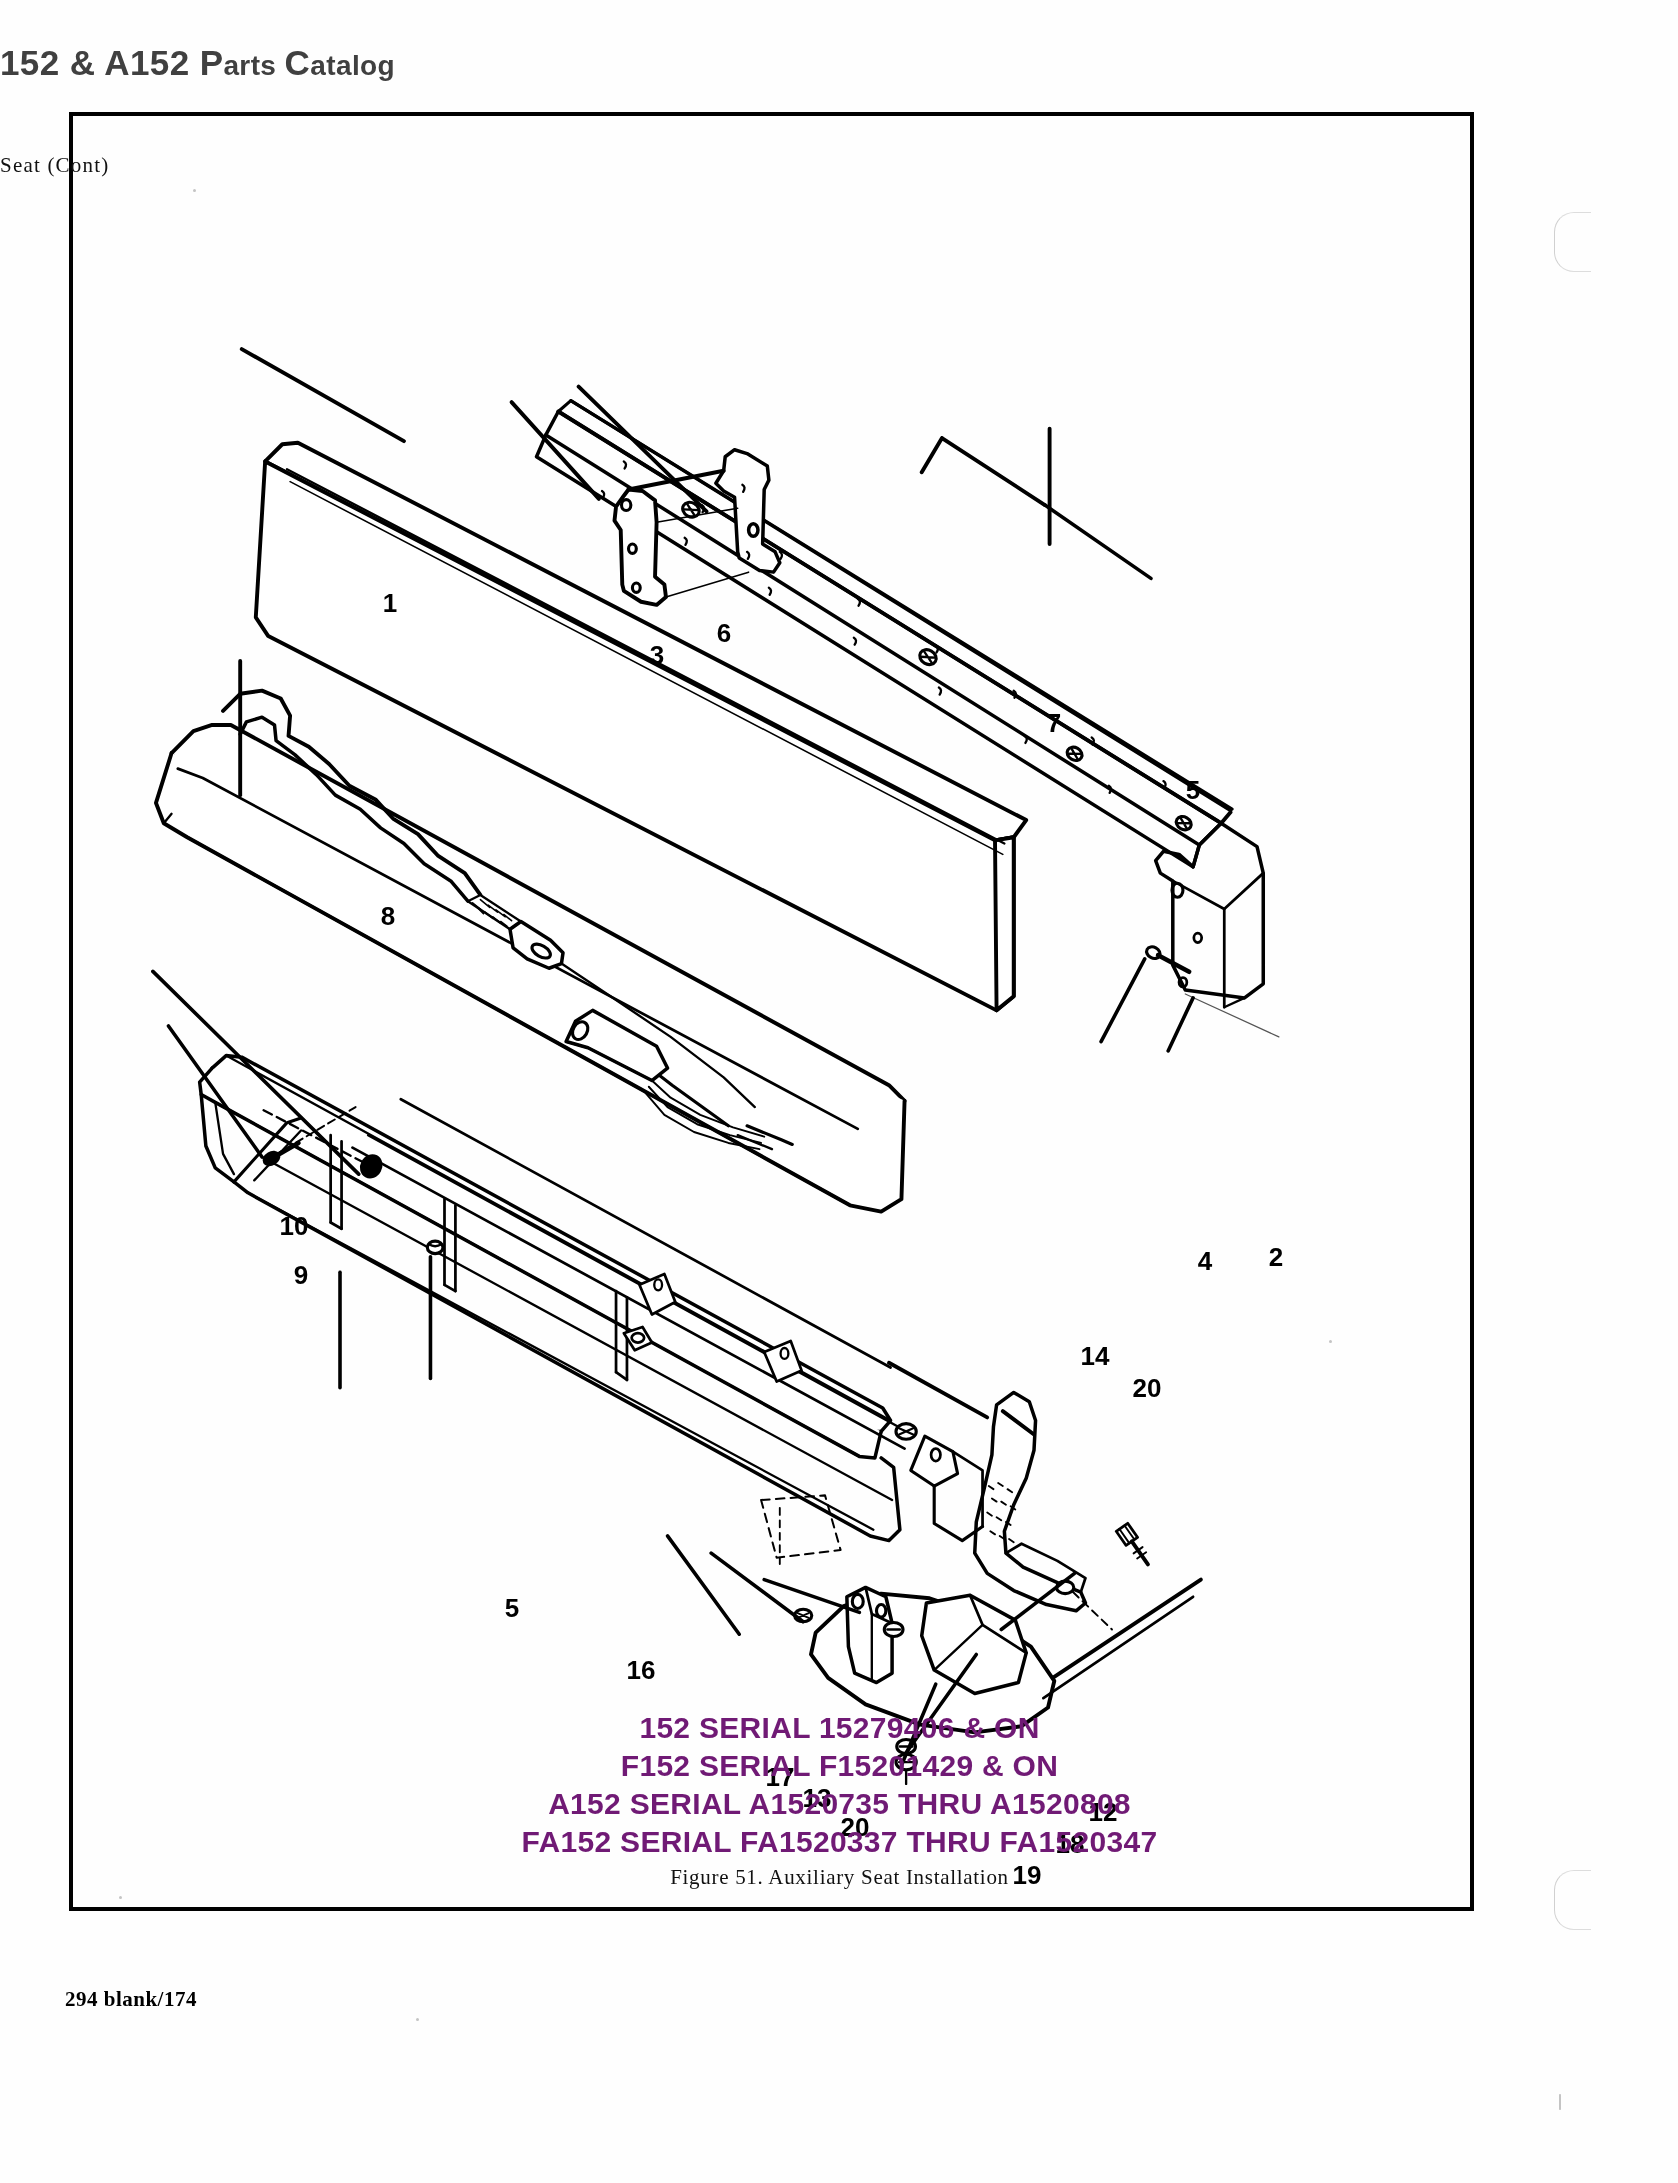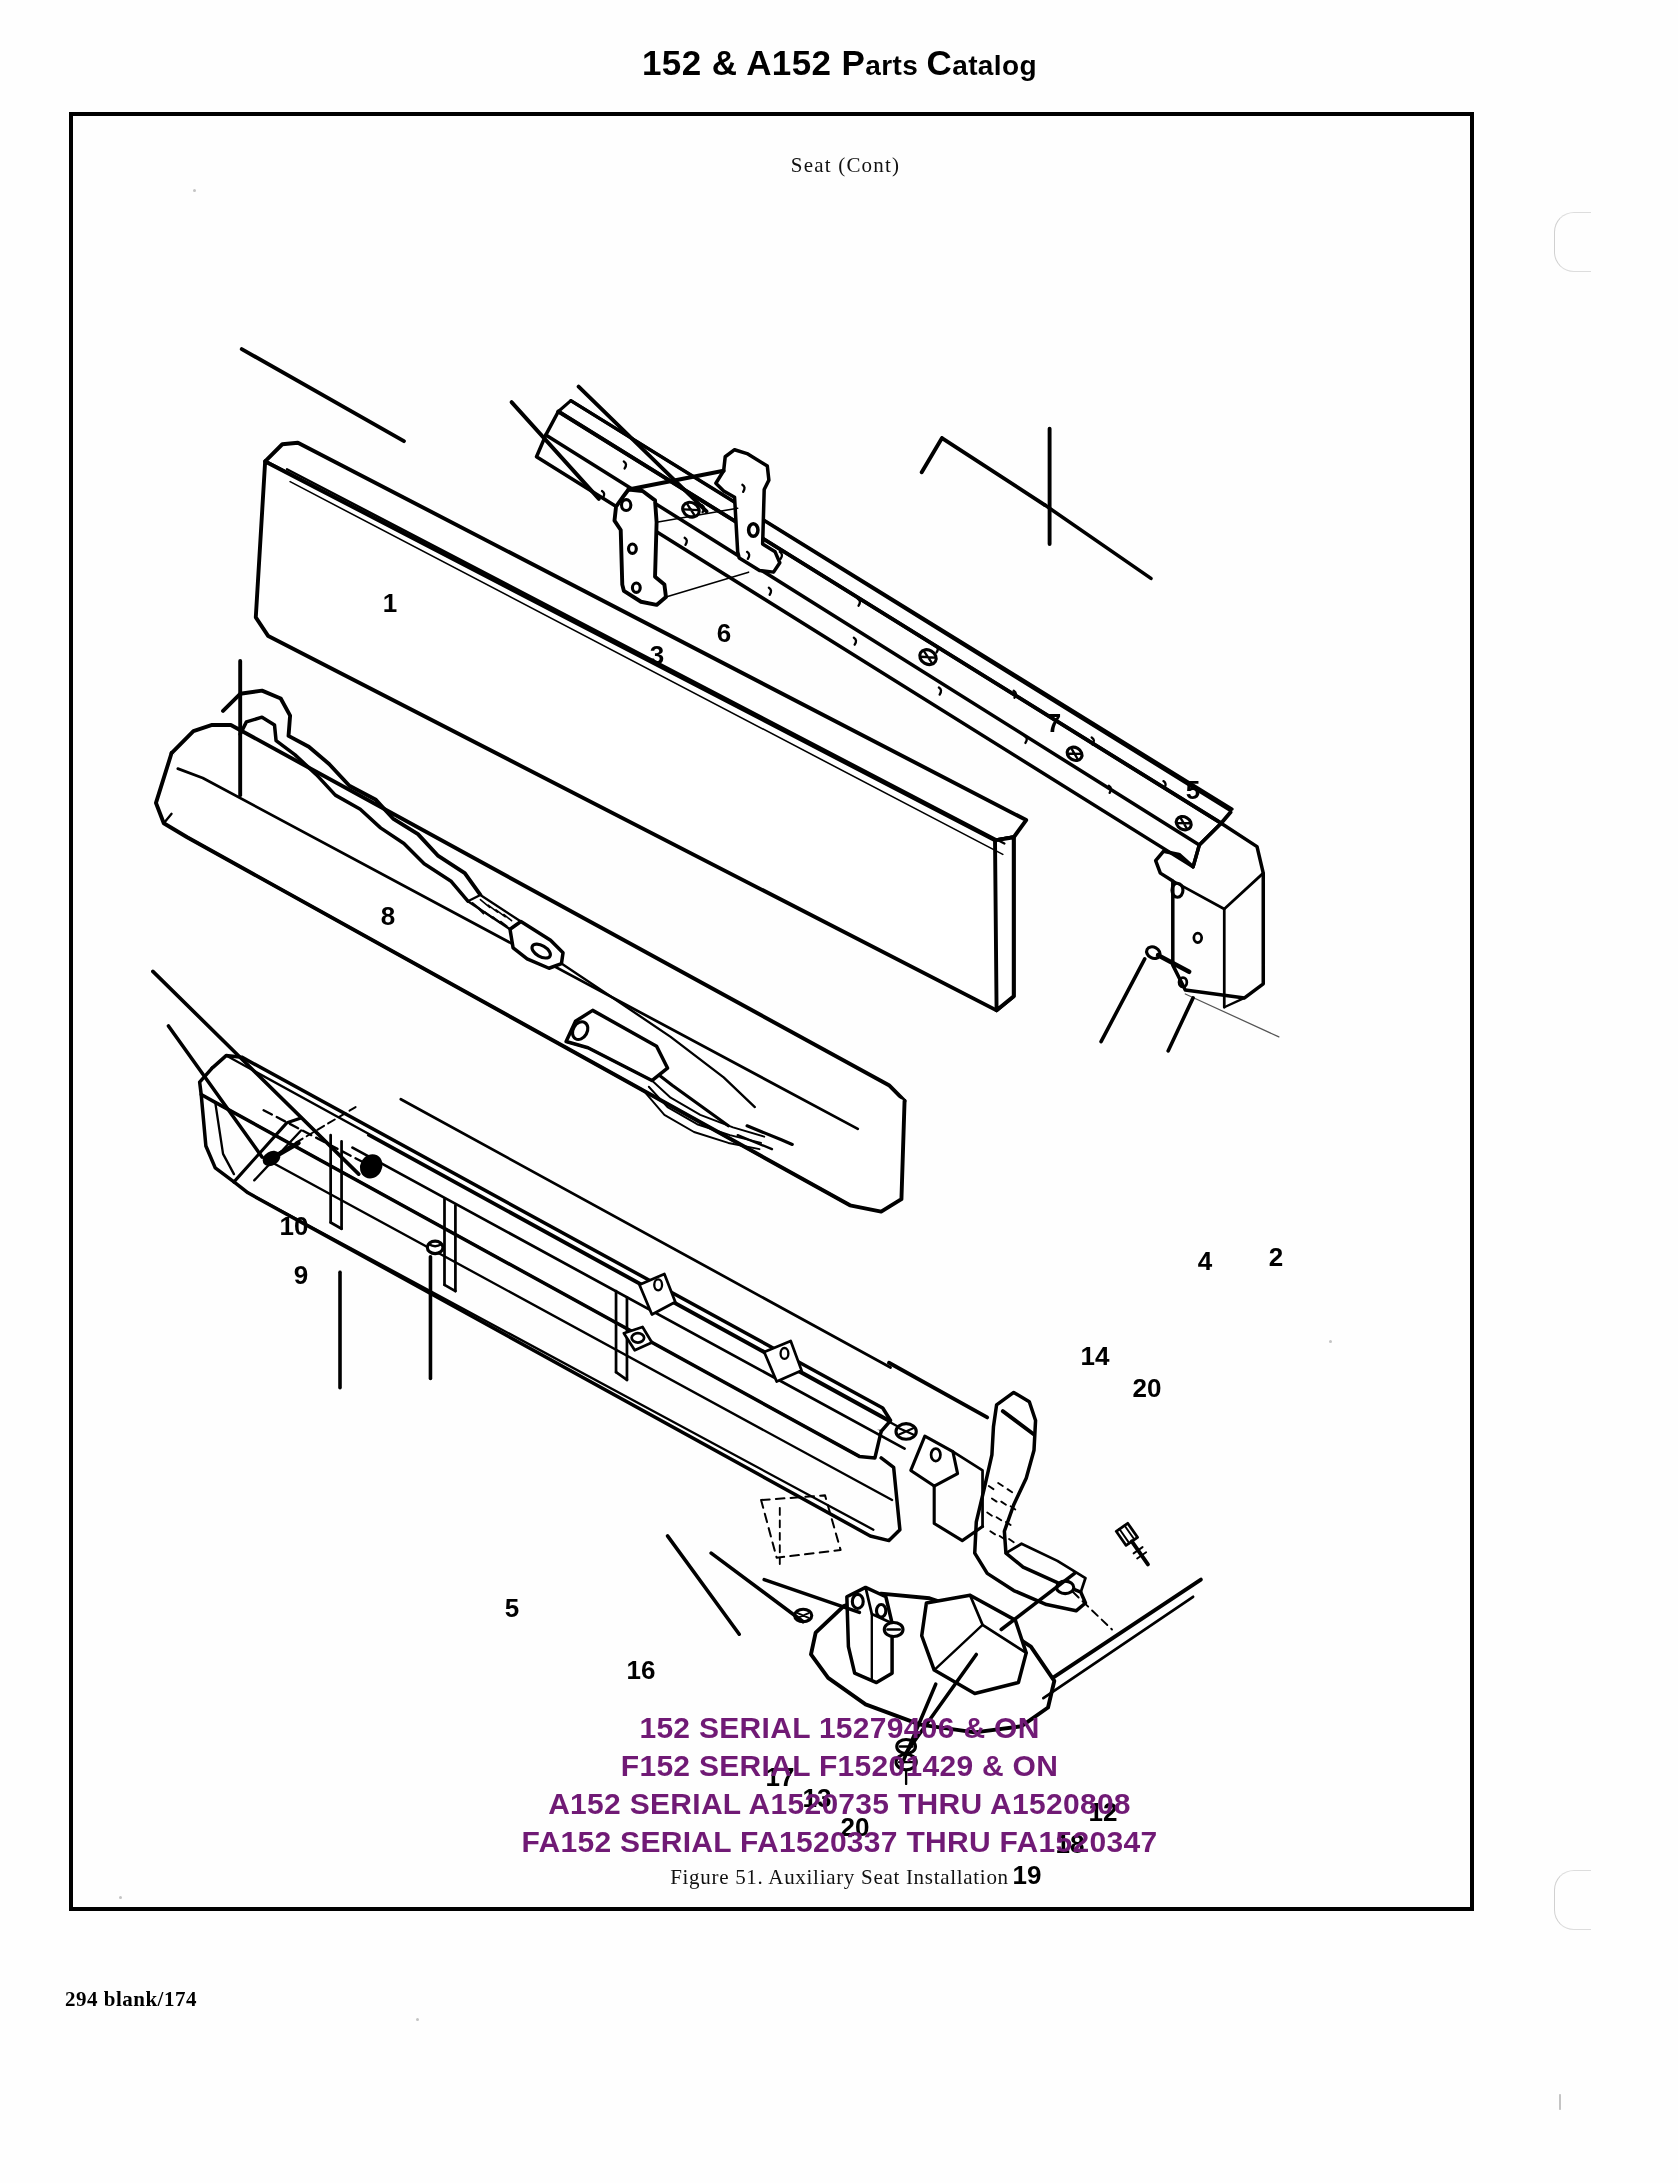--- a/index.html
+++ b/index.html
@@ -11,50 +11,49 @@
     position: relative;
     font-family: "Liberation Serif", serif;
     -webkit-font-smoothing: antialiased;
   }
   .page { position: absolute; inset: 0; background: #fefefe; }
 
   
   .header-title {
     position: absolute;
     top: 43px; left: 0; right: 0;
-    text-align: center;
+    text-align: left;
     font-family: "Liberation Sans", sans-serif;
     font-weight: bold;
     font-size: 35px;
     letter-spacing: 0.4px;
-    color: #000000;
+    color: #404040;
     white-space: nowrap;
   }
   .header-title .sm { font-size: 28px; }
 
   
   .frame {
     position: absolute;
     left: 69px; top: 112px;
     width: 1405px; height: 1799px;
     border: 4.7px solid #000;
     box-sizing: border-box;
     background: transparent;
   }
 
   
   .sub-caption {
     position: absolute;
     top: 153px; left: 0; right: 0;
-    text-align: center;
+    text-align: left;
     font-family: "Liberation Serif", serif;
     font-size: 21px;
     letter-spacing: 1.2px;
     color: #111;
-    padding-left: 12px;
   }
 
   
   .illus {
     position: absolute;
     left: 78px; top: 257px;
     width: 1388px; height: 1396px;
   }
   .illus svg { display: block; width: 100%; height: 100%; overflow: visible; }
 

